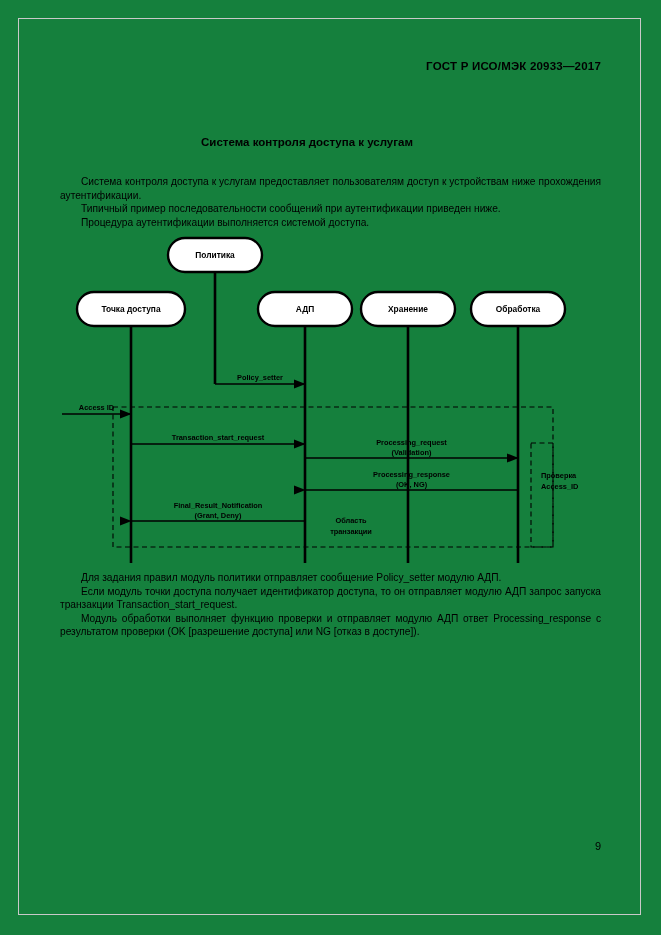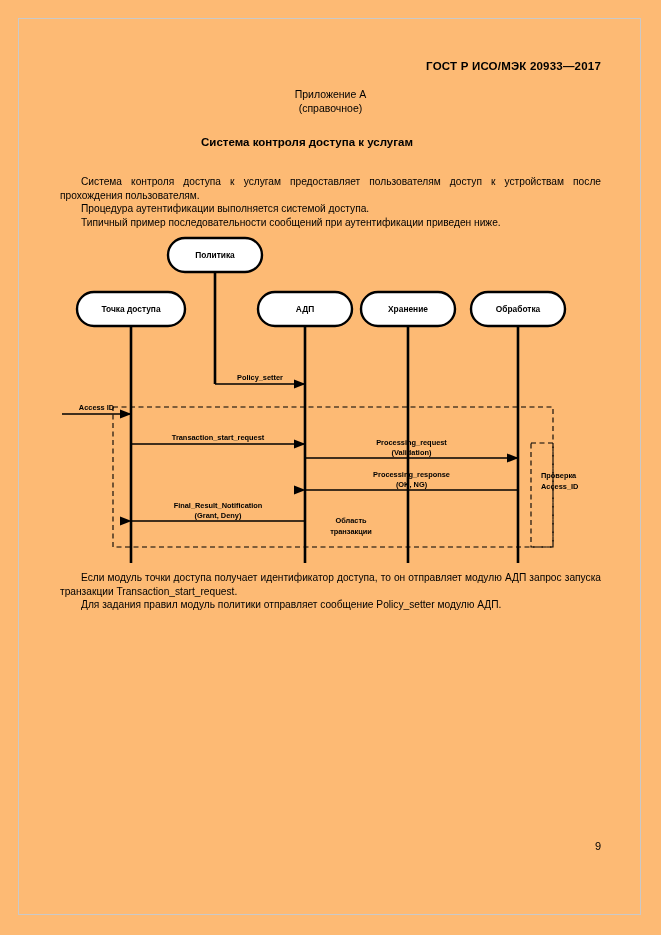--- a/index.html
+++ b/index.html
@@ -8,21 +8,21 @@
     background: #ffffff;
   }
   body {
     font-family: "Liberation Sans", sans-serif;
     color: #000000;
   }
   .page {
     position: relative;
     width: 661px;
     height: 935px;
-    background: #fdba74;
+    background: #15803d;
     overflow: hidden;
   }
   .page-border {
     position: absolute;
     left: 18px;
     top: 18px;
     width: 623px;
     height: 897px;
     border: 1px solid #c9c9c9;
     box-sizing: border-box;
@@ -98,28 +98,26 @@
     font-weight: bold;
   }
 </style>
 </head>
 <body>
 
 <div class="page">
   <div class="page-border"></div>
 
   <div class="doc-header">ГОСТ Р ИСО/МЭК 20933—2017</div>
-  <div class="annex-label">Приложение А</div>
-  <div class="annex-sub">(справочное)</div>
   <div class="annex-title">Система контроля доступа к услугам</div>
 
   <div class="body-text intro">
-    <p>Система контроля доступа к услугам предоставляет пользователям доступ к устройствам после прохождения пользователям.</p>
+    <p>Система контроля доступа к услугам предоставляет пользователям доступ к устройствам ниже прохождения аутентификации.</p>
+    <p>Типичный пример последовательности сообщений при аутентификации приведен ниже.</p>
     <p>Процедура аутентификации выполняется системой доступа.</p>
-    <p>Типичный пример последовательности сообщений при аутентификации приведен ниже.</p>
   </div>
 
   <svg class="diagram" viewBox="0 0 661 935" width="661" height="935">
       <defs>
         <marker id="arrow-right" markerWidth="9" markerHeight="7" refX="8.5" refY="3.5" orient="auto">
           <path d="M0,0 L9,3.5 L0,7 z" fill="#000"></path>
         </marker>
         <marker id="arrow-left" markerWidth="9" markerHeight="7" refX="0.5" refY="3.5" orient="auto">
           <path d="M9,0 L0,3.5 L9,7 z" fill="#000"></path>
         </marker>
@@ -170,18 +168,19 @@
         <rect x="361" y="292" width="94" height="34" rx="17" ry="17" fill="#ffffff" stroke="#000" stroke-width="2.4"></rect>
       </g>
       <text x="408" y="312.2" font-size="8.4" text-anchor="middle" fill="#000">Хранение</text>
       <g>
         <rect x="471" y="292" width="94" height="34" rx="17" ry="17" fill="#ffffff" stroke="#000" stroke-width="2.4"></rect>
       </g>
       <text x="518" y="312.2" font-size="8.4" text-anchor="middle" fill="#000">Обработка</text>
     </svg>
 
   <div class="body-text outro">
+    <p>Для задания правил модуль политики отправляет сообщение Policy_setter модулю АДП.</p>
     <p>Если модуль точки доступа получает идентификатор доступа, то он отправляет модулю АДП запрос запуска транзакции Transaction_start_request.</p>
-    <p>Для задания правил модуль политики отправляет сообщение Policy_setter модулю АДП.</p>
+    <p>Модуль обработки выполняет функцию проверки и отправляет модулю АДП ответ Processing_response с результатом проверки (OK [разрешение доступа] или NG [отказ в доступе]).</p>
   </div>
 
   <div class="page-num">9</div>
 </div>
 
 </body></html>

